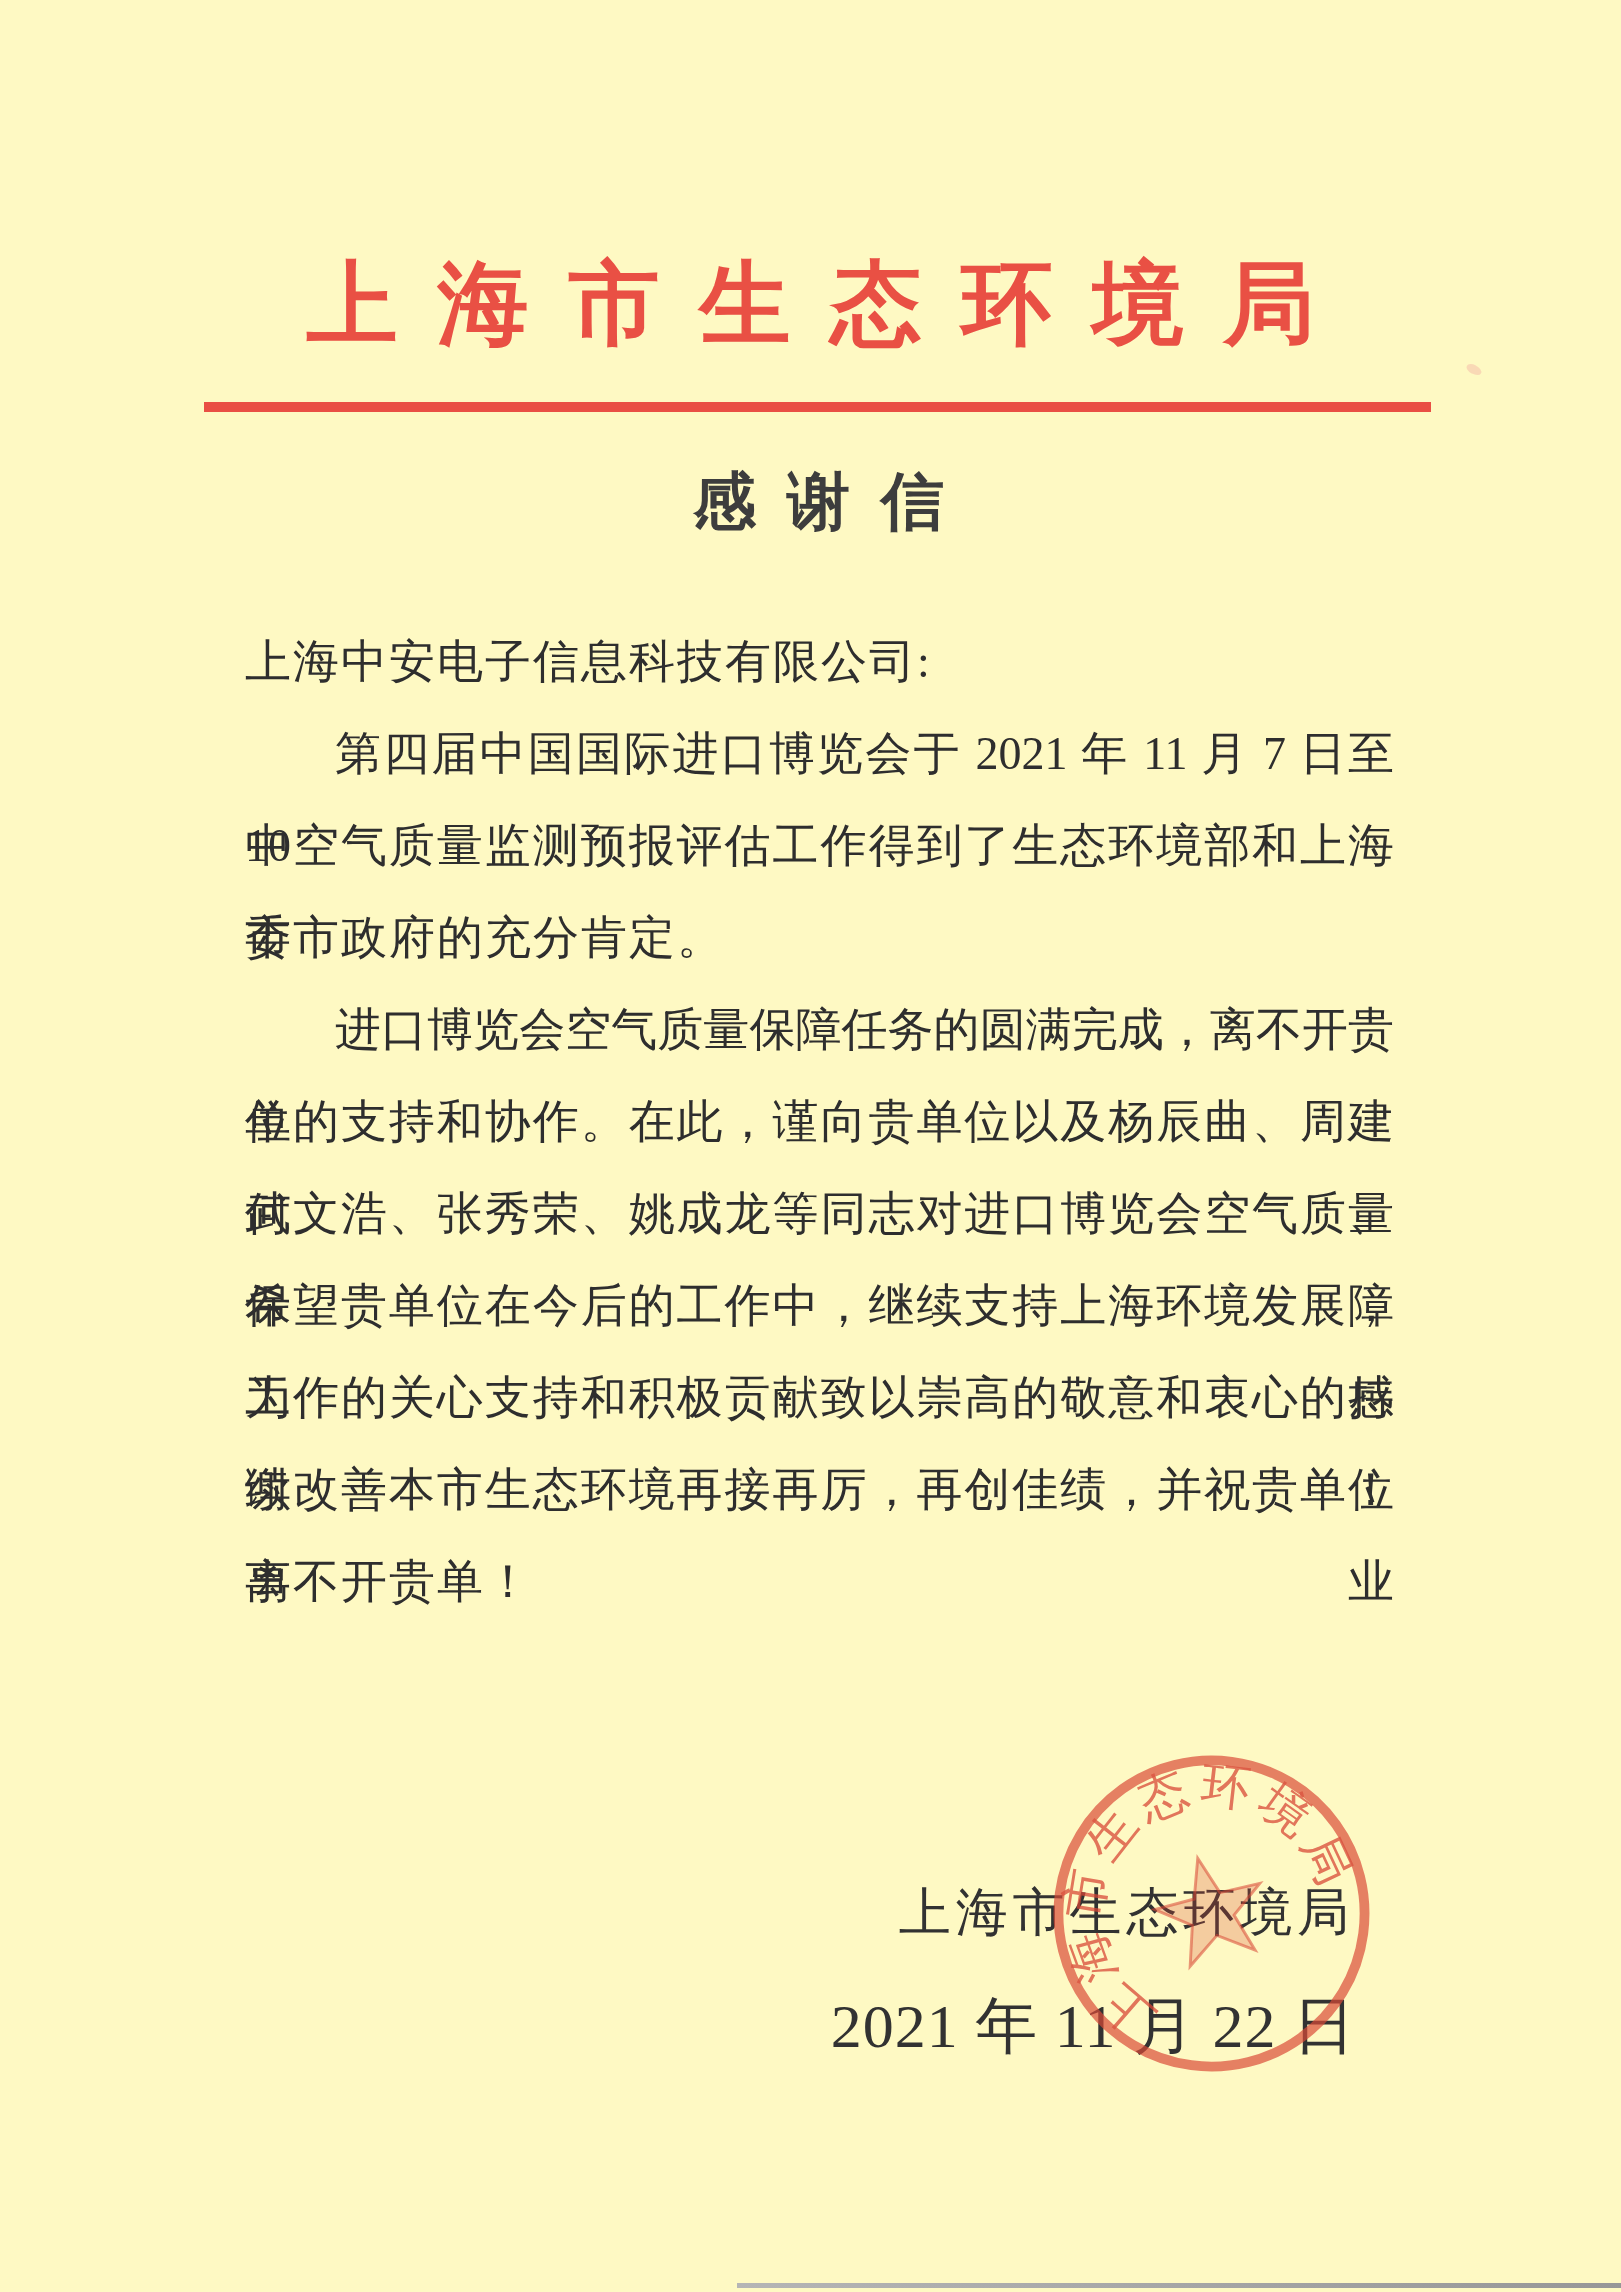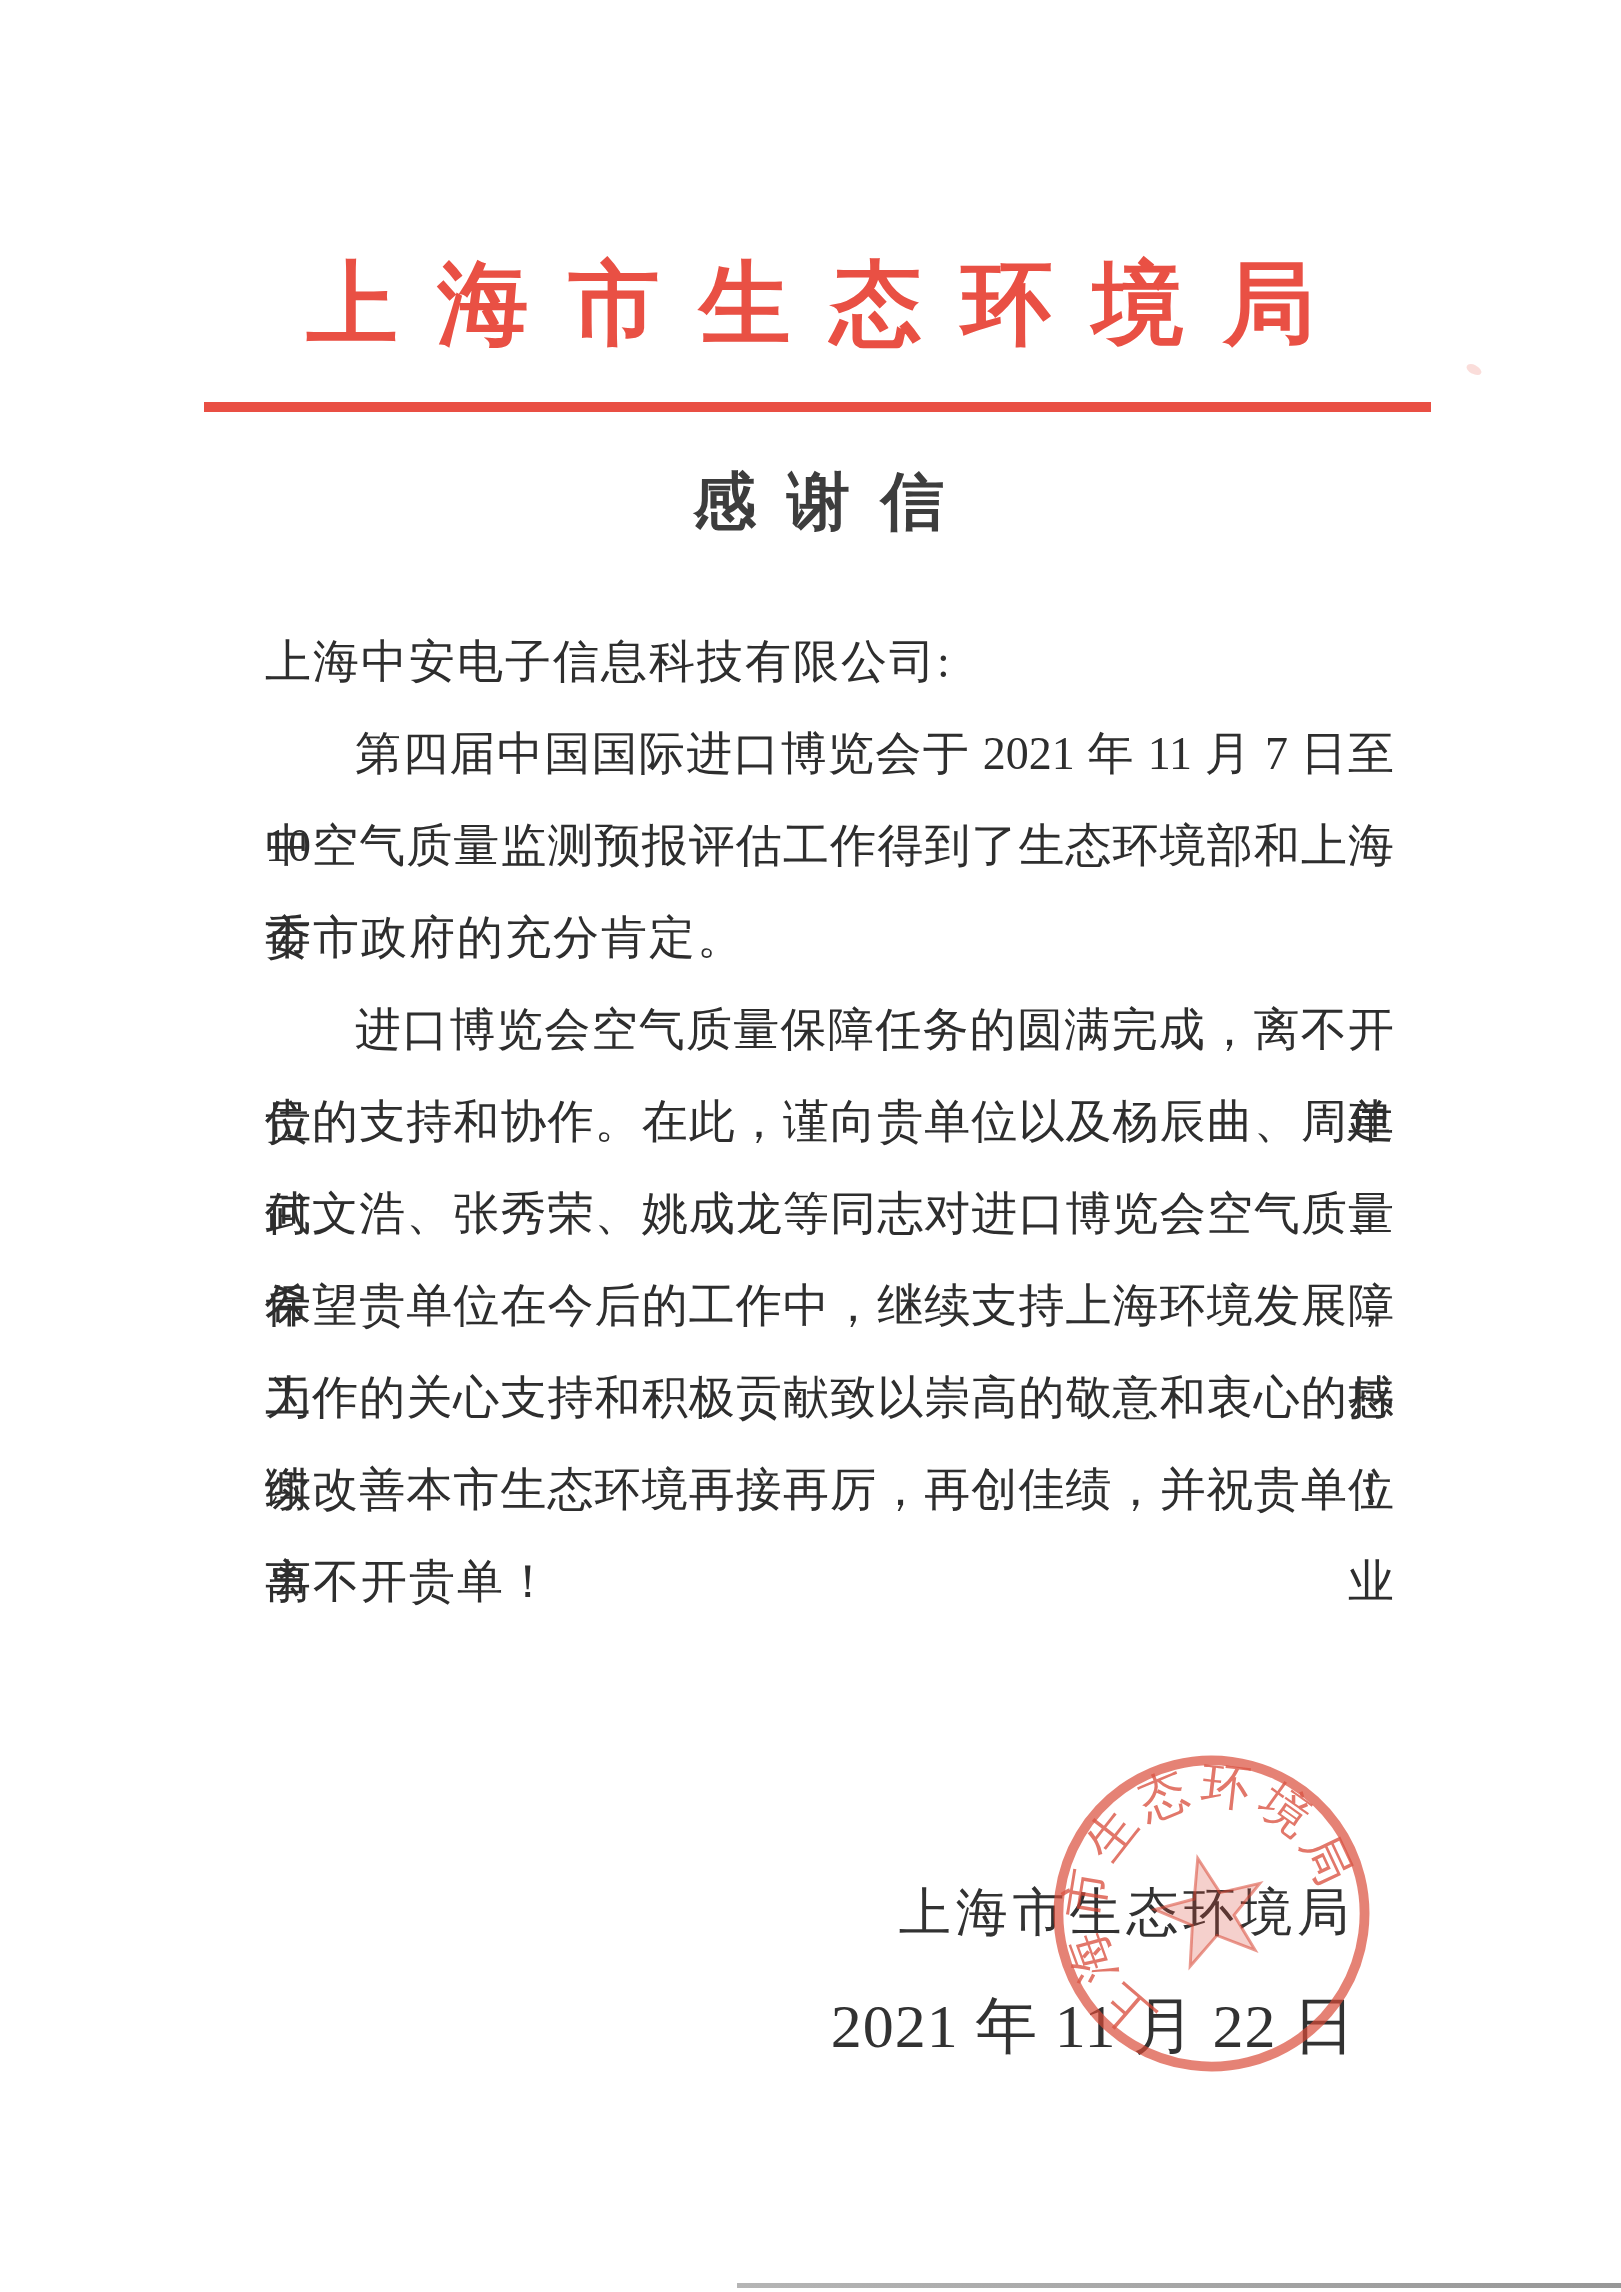--- a/index.html
+++ b/index.html
@@ -1,20 +1,20 @@
 <!DOCTYPE html>
 <html><head>
 <meta charset="utf-8">
 <style>
   html,body{margin:0;padding:0;background:#e8e8e8;}
   .page{
     position:relative;
     width:1621px;height:2293px;
     margin:0 auto;
-    background:#ffffff;
+    background:#fef9c3;
     overflow:hidden;
     font-family:"Liberation Serif","DejaVu Serif",serif;
   }
   
   .org-header{
     position:absolute;
     left:0;top:243px;width:1621px;
     text-align:center;
     font-size:91px;
     font-weight:bold;
@@ -56,21 +56,20 @@
     left:245px;top:616px;
     width:1149px;
     color:#2e2e2e;
     font-size:46px;
   }
   .bline{
     height:92px;
     line-height:92px;
     letter-spacing:2px;
     white-space:nowrap;
-    margin-left:20px;
   }
   .bline.just{
     white-space:normal;
     text-align:justify;
     text-align-last:justify;
     letter-spacing:0;
   }
   .bline.ind{ text-indent:90px; }
   
   .sig-name{

